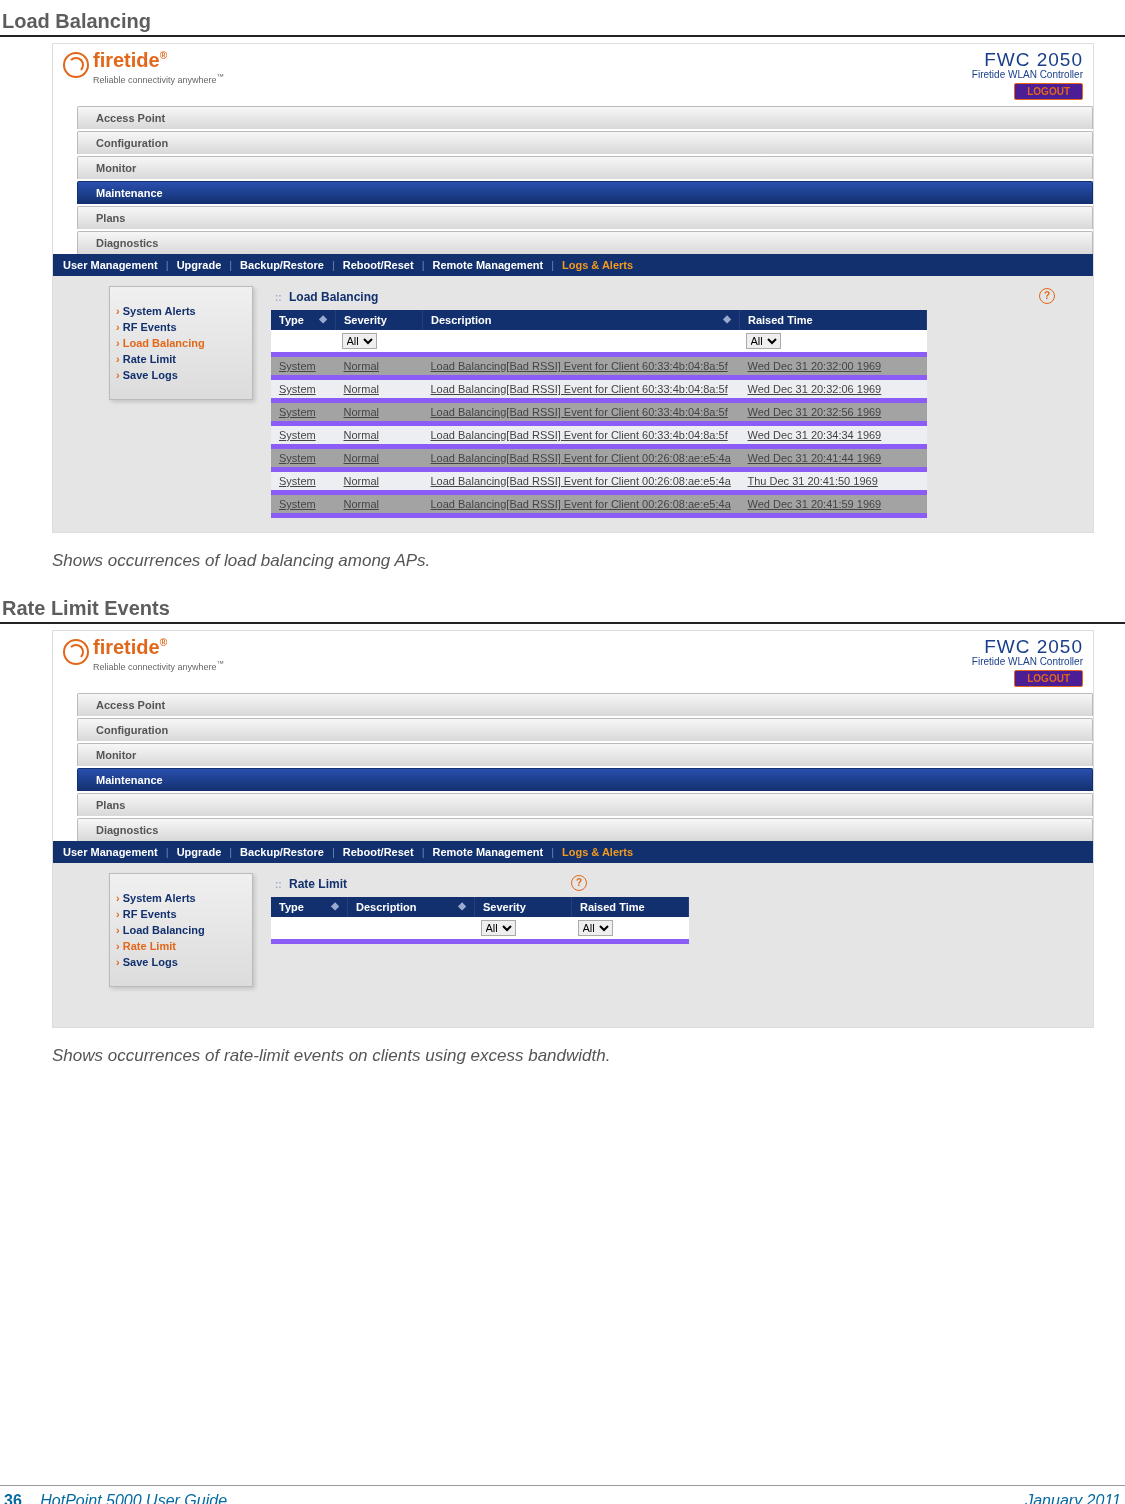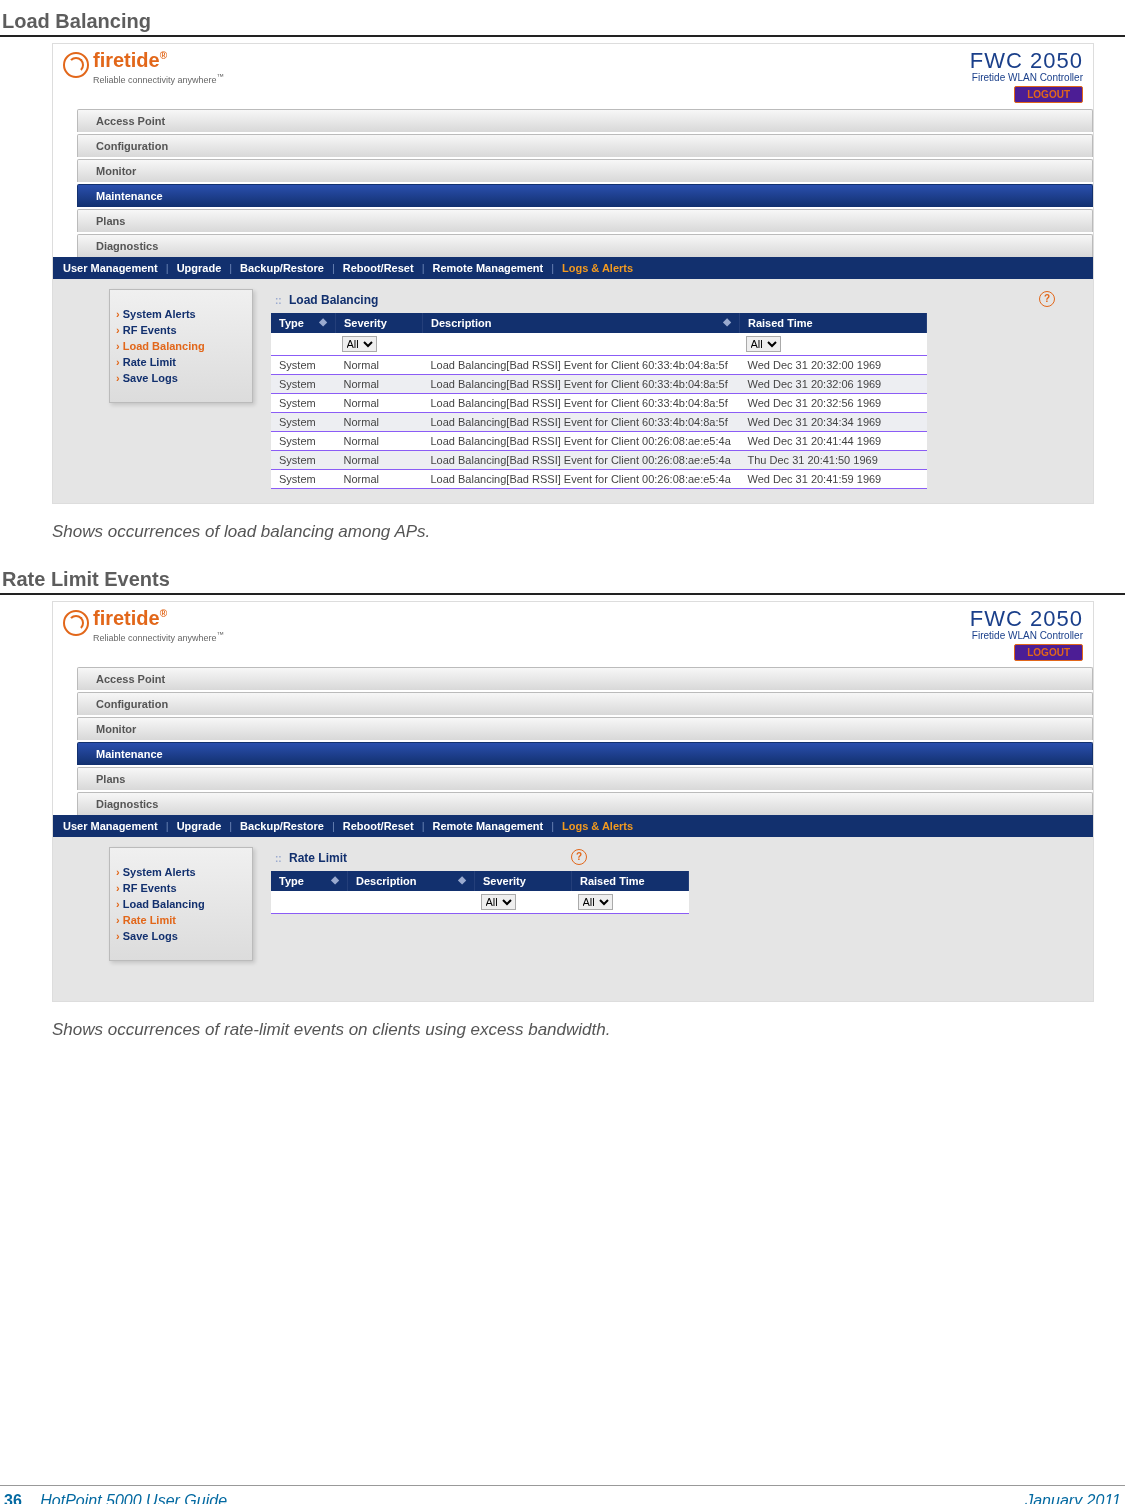--- a/index.html
+++ b/index.html
@@ -73,21 +73,21 @@
   .logo-tagline {
     font-size: 9px;
     color: #666;
     margin-top: 2px;
   }
   .brand-right {
     text-align: right;
   }
   .brand-model {
     color: #1a3f8a;
-    font-size: 22px;
+    font-size: 19px;
     font-weight: 500;
     letter-spacing: 1px;
     line-height: 1;
   }
   .brand-sub {
     color: #1a3f8a;
     font-size: 10px;
   }
   .logout-btn {
     display: inline-block;
@@ -195,41 +195,42 @@
     width: 14px; height: 14px;
     border: 1px solid #e2671a;
     border-radius: 50%;
     color: #e2671a;
     font-size: 10px;
     line-height: 14px;
     text-align: center;
   }
   table.data {
     border-collapse: collapse;
-    background: #ffffff;
+    background: #a3a3a3;
     font-size: 11px;
   }
   table.data th {
     background: #12306e;
     color: #fff;
     padding: 4px 8px;
     text-align: left;
     font-weight: bold;
     border-right: 1px solid #243f7a;
   }
   table.data th .sort {
     float: right;
     color: #9aaacf;
     font-size: 10px;
     line-height: 1;
   }
   table.data td {
     padding: 3px 8px;
-    border-bottom: 1px solid #8b5cf6;
+    border-bottom: 5px solid #8b5cf6;
     color: #444;
+    text-decoration: underline;
   }
   table.data tr.filter td {
     background: #fff;
     padding: 3px 6px;
   }
   table.data tr.alt td {
     background: #edeef2;
   }
   select.filter-sel {
     font-size: 11px;

